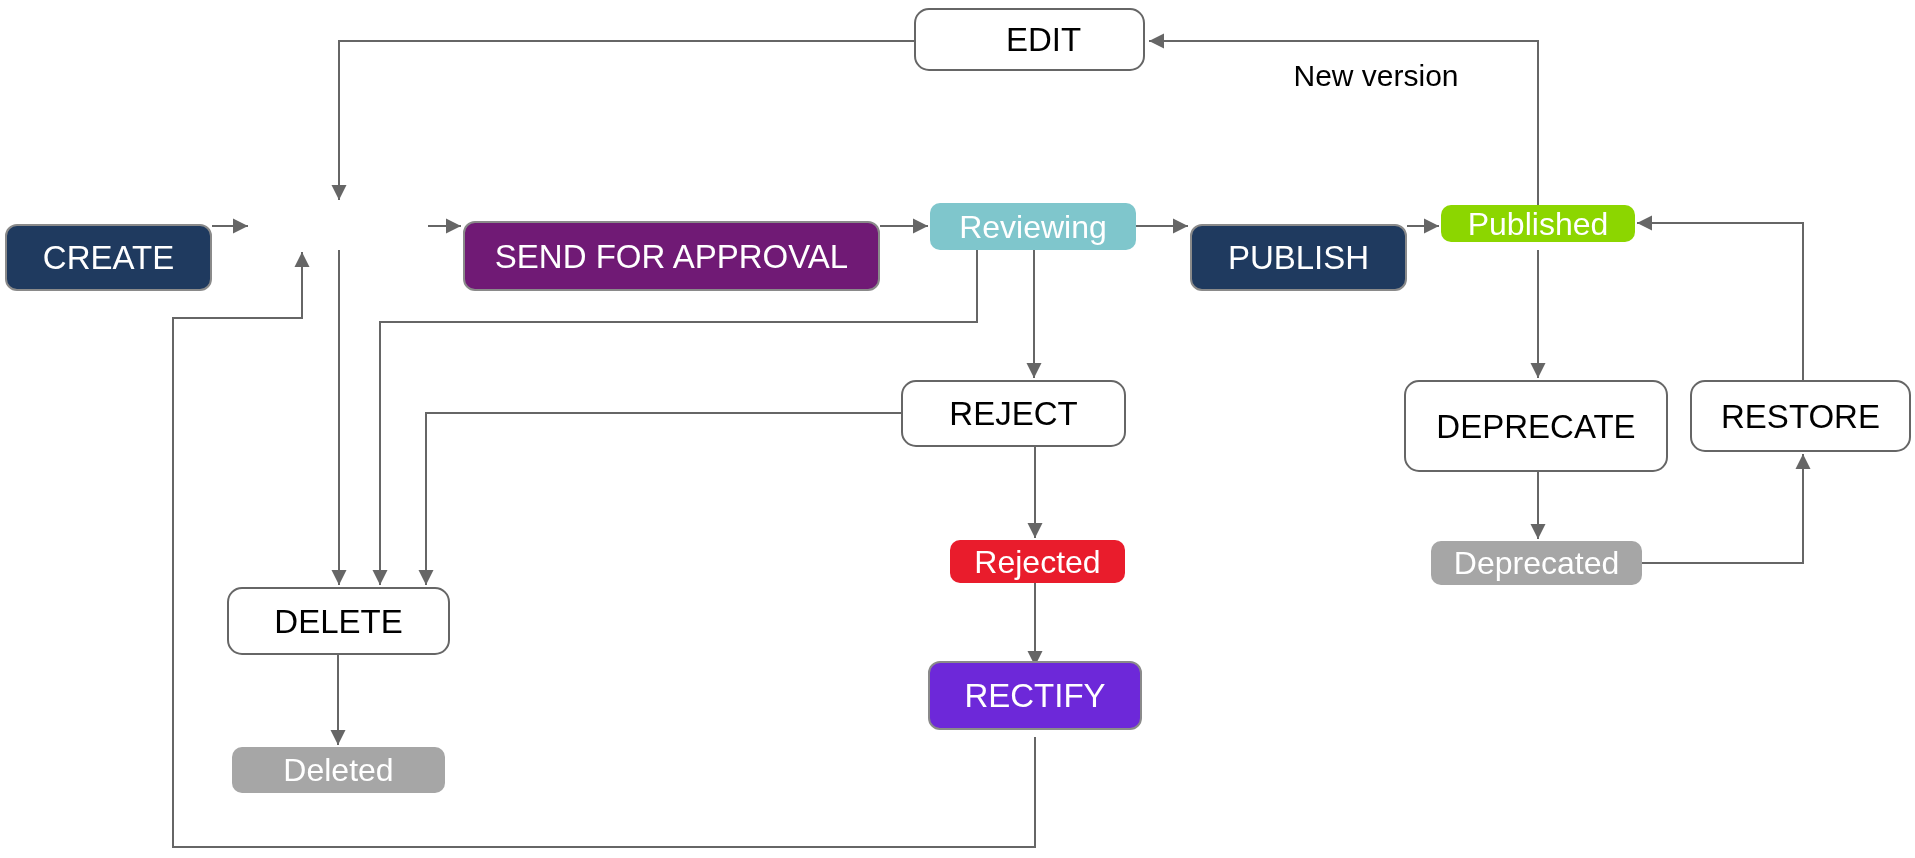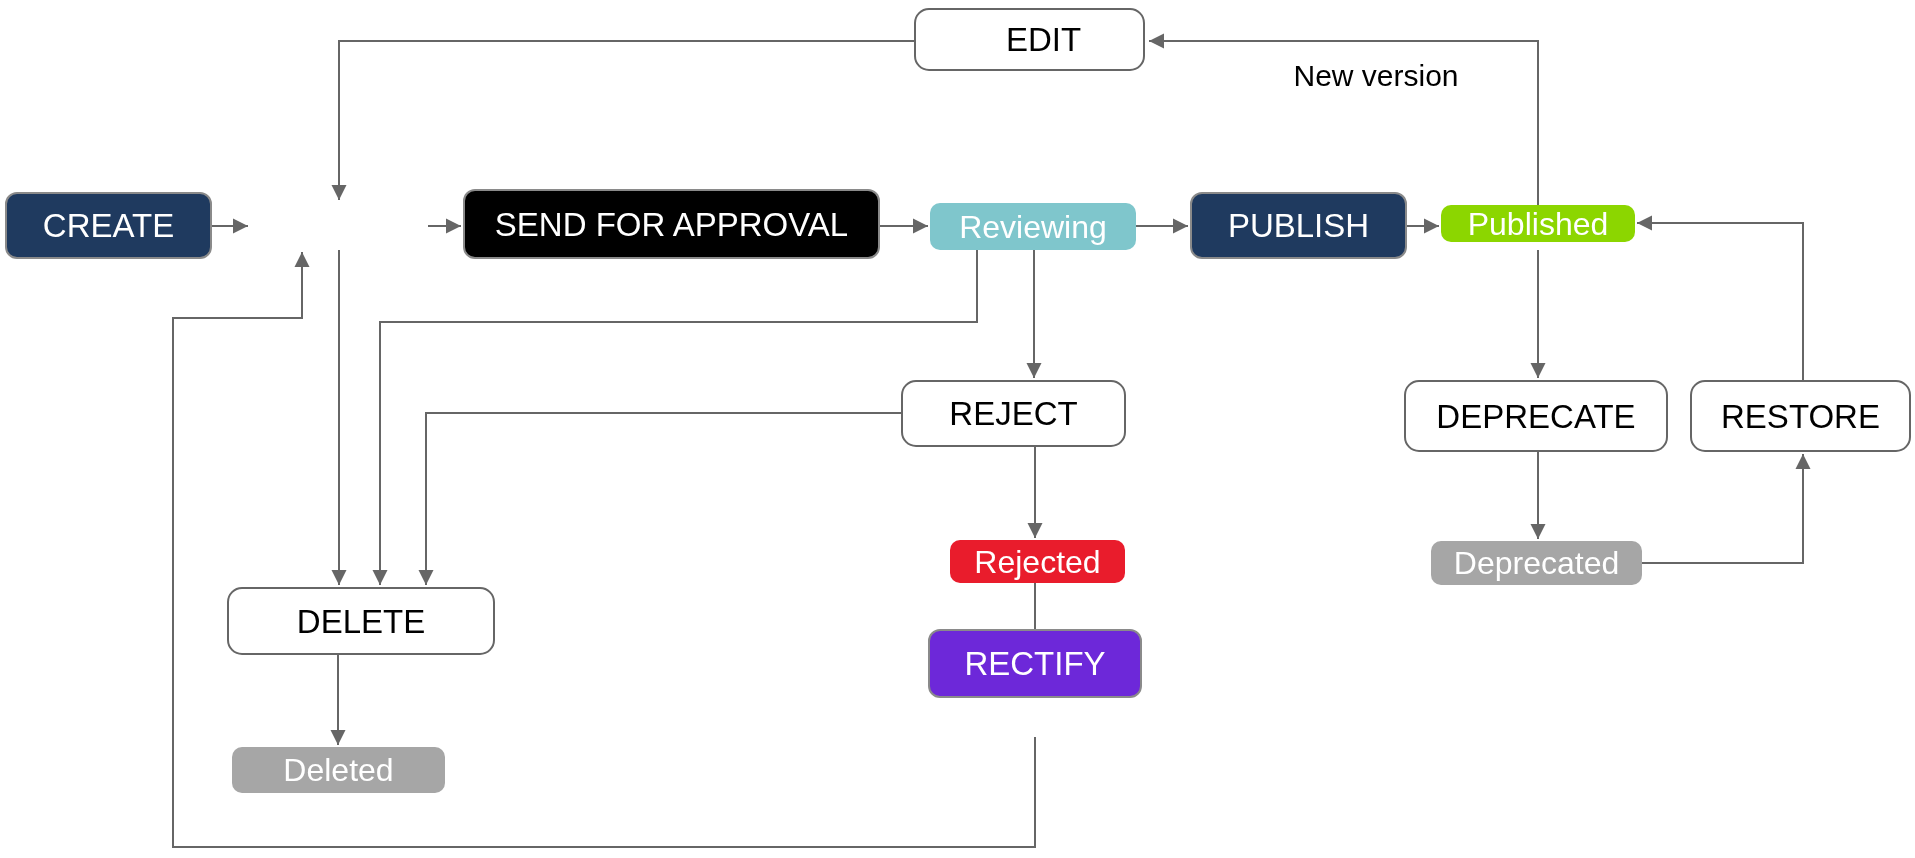--- a/index.html
+++ b/index.html
@@ -13,21 +13,21 @@
   #edges{position:absolute;left:0;top:0;width:1915px;height:858px;}
   .edge{fill:none;stroke:var(--line,#666666);stroke-width:2px;}
   .node{
     position:absolute;
     display:flex;align-items:center;justify-content:center;
     box-sizing:border-box;
     font-size:33px;
     white-space:nowrap;
     line-height:1;
   }
-  .action{color:#ffffff;border:2px solid #8a8a8a;border-radius:12px;}
+  .action{color:#ffffff;border:2px solid #8a8a8a;border-radius:12px;margin-top:32px;}
   .state{color:#ffffff;border-radius:10px;font-size:32px;}
   .outline{background:#ffffff;color:#000000;border:2px solid #666666;border-radius:15px;}
   .edge-label{
     position:absolute;
     display:flex;align-items:center;justify-content:center;
     background:#ffffff;color:#000000;
     font-size:30px;white-space:nowrap;margin-top:36px;
   }
 </style>
 </head>
@@ -56,29 +56,29 @@
     <path class="edge" d="M1035,583 L1035,666" marker-end="url(#arrow)"></path>
     <path class="edge" d="M1035,737 L1035,847 L173,847 L173,318 L302,318 L302,252" marker-end="url(#arrow)"></path>
     <path class="edge" d="M338,655 L338,745" marker-end="url(#arrow)"></path>
     <path class="edge" d="M1538,250 L1538,378" marker-end="url(#arrow)"></path>
     <path class="edge" d="M1538,452 L1538,539" marker-end="url(#arrow)"></path>
     <path class="edge" d="M1642,563 L1803,563 L1803,454" marker-end="url(#arrow)"></path>
     <path class="edge" d="M1803,380 L1803,223 L1637,223" marker-end="url(#arrow)"></path>
   </svg>
 
   <div class="node action" style="left: 5px; top: 192px; width: 207px; height: 67px; background: rgb(31, 58, 95);">CREATE</div>
-  <div class="node action" style="left: 463px; top: 189px; width: 417px; height: 70px; background: #000000;">SEND FOR APPROVAL</div>
+  <div class="node action" style="left: 463px; top: 189px; width: 417px; height: 70px; background: #701a75;">SEND FOR APPROVAL</div>
   <div class="node state" style="left: 930px; top: 203px; width: 206px; height: 47px; background: rgb(127, 198, 204);">Reviewing</div>
   <div class="node action" style="left: 1190px; top: 192px; width: 217px; height: 67px; background: rgb(31, 58, 95);">PUBLISH</div>
   <div class="node state" style="left: 1441px; top: 205px; width: 194px; height: 37px; background: rgb(140, 214, 0);">Published</div>
   <div class="node outline" style="left:914px;top:8px;width:231px;height:63px;padding-left:28px;">EDIT</div>
   <div class="node outline" style="left:901px;top:380px;width:225px;height:67px;">REJECT</div>
   <div class="node state" style="left: 950px; top: 540px; width: 175px; height: 43px; background: rgb(233, 28, 44);">Rejected</div>
   <div class="node action" style="left: 928px; top: 629px; width: 214px; height: 69px; background: #6d28d9;">RECTIFY</div>
-  <div class="node outline" style="left:227px;top:587px;width:268px;height:68px;">DELETE</div>
+  <div class="node outline" style="left:227px;top:587px;width:223px;height:68px;">DELETE</div>
   <div class="node state" style="left: 232px; top: 747px; width: 213px; height: 46px; background: rgb(166, 166, 166);">Deleted</div>
-  <div class="node outline" style="left:1404px;top:380px;width:264px;height:72px;">DEPRECATE</div>
+  <div class="node outline" style="left:1404px;top:380px;width:264px;height:92px;">DEPRECATE</div>
   <div class="node outline" style="left:1690px;top:380px;width:221px;height:72px;">RESTORE</div>
   <div class="node state" style="left: 1431px; top: 541px; width: 211px; height: 44px; background: rgb(166, 166, 166);">Deprecated</div>
 
   <div class="edge-label" style="left:1292px;top:20px;width:168px;height:40px;">New version</div>
 
 </div>
 
 </body></html>

